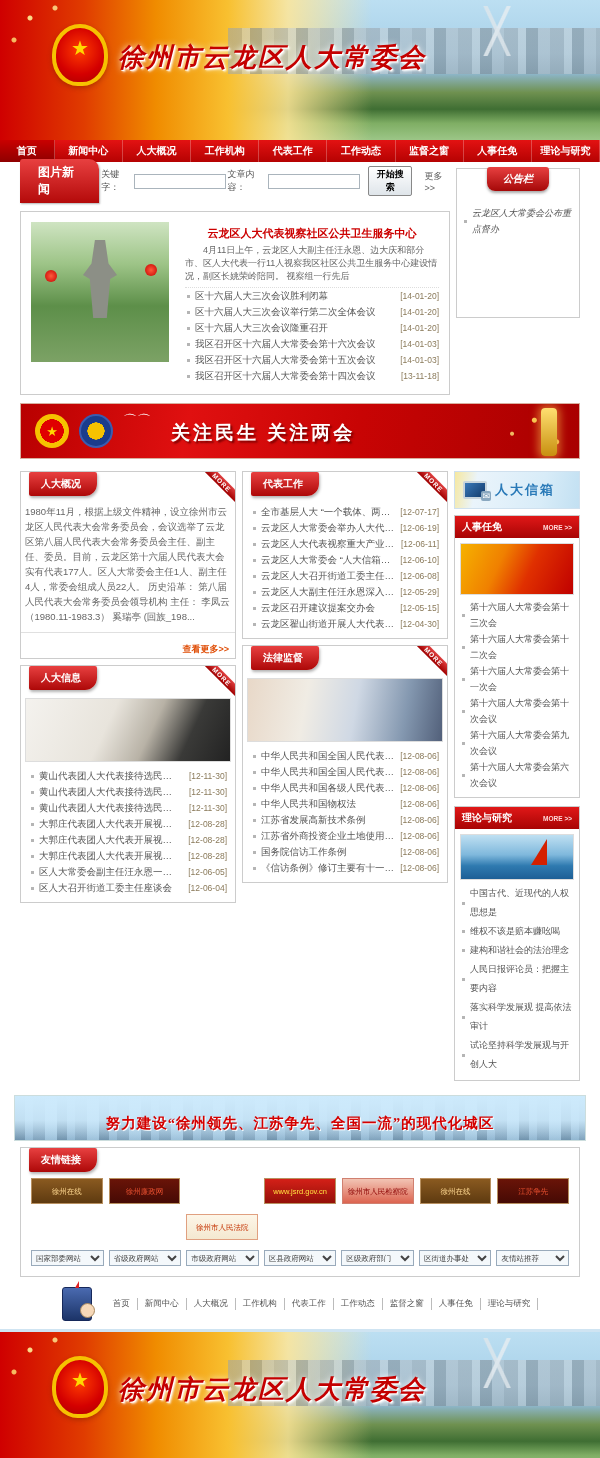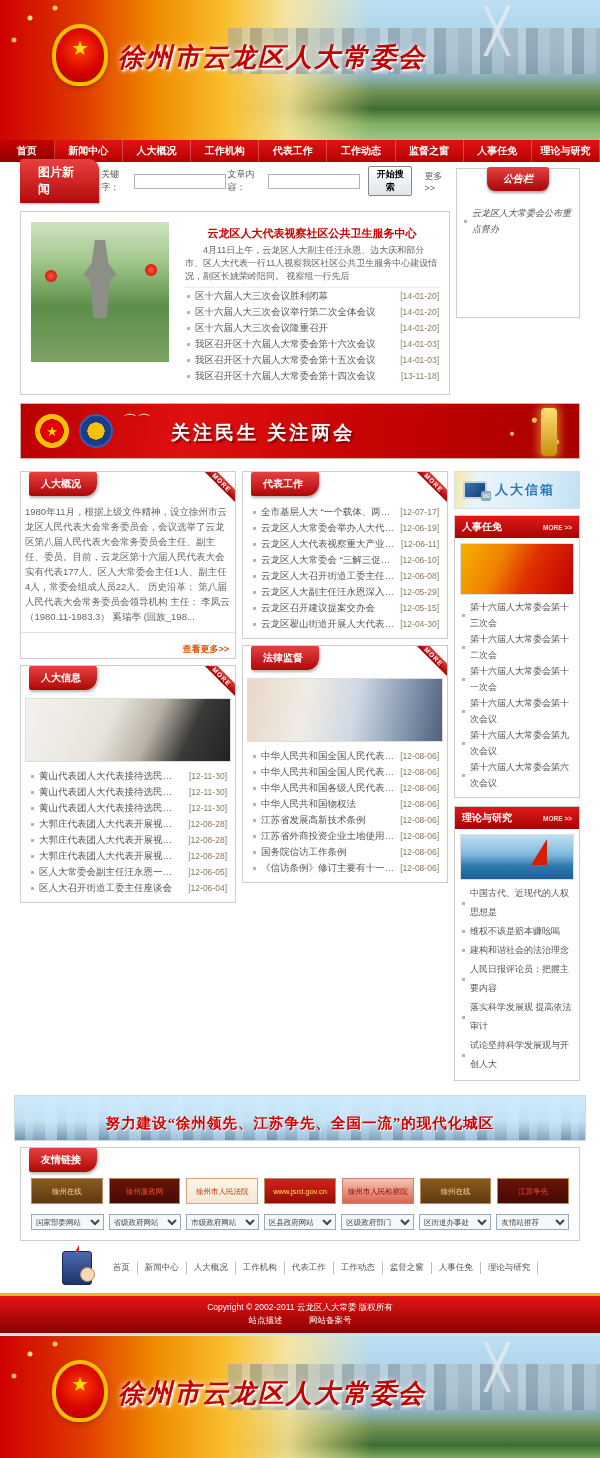--- a/index.html
+++ b/index.html
@@ -133,21 +133,21 @@
   .banner-city-text { position:absolute; left:0; right:0; top:18px; text-align:center; color:#d40000; font-size:14.5px; font-weight:bold;
     letter-spacing:1px; text-shadow:1px 1px 0 #fff; font-family:"Liberation Serif","DejaVu Serif",serif; }
 
   
   .links-box { position:relative; border:1px solid #ccc; margin:0 20px; padding:30px 10px 10px; }
   .logo-row { display:flex; gap:6px; justify-content:space-between; }
   .logo { flex:1; height:26px; font-size:7.5px; display:flex; align-items:center; justify-content:center; text-align:center;
     border:1px solid #b89060; overflow:hidden; line-height:9px; padding:1px; }
   .logo:nth-child(1),.logo:nth-child(6) { background:linear-gradient(#8a5a20,#5e3a10); color:#ffd890; font-family:"Liberation Serif",serif; }
   .logo:nth-child(2),.logo:nth-child(7) { background:linear-gradient(#6a1408,#460a04); color:#e85030; }
-  .logo:nth-child(3) { background:linear-gradient(#fdf6e8,#f4e8d0); color:#c43000; border-color:#e0a080; }
+  .logo:nth-child(3) { background:linear-gradient(#fdf6e8,#f4e8d0); color:#c43000; border-color:#e0a080;margin-top:36px; }
   .logo:nth-child(4) { background:linear-gradient(#d42018,#941008); color:#ffe040; }
   .logo:nth-child(5) { background:linear-gradient(#f2c4b4,#dc6450); color:#8a0000; border-color:#d08070; }
   .dd-row { display:flex; gap:5px; margin-top:10px; justify-content:space-between; }
   .dd-row select { flex:1; font-size:7.5px; height:16px; border:1px solid #9ab; background:#f4f8fb; color:#444; }
 
   
   .foot-nav { display:flex; align-items:center; justify-content:center; gap:4px; padding:10px 0 8px; }
   .mascot { width:30px; height:34px; position:relative; margin-right:10px; flex:none;
     background:linear-gradient(#4a6ab0,#1c3468); border-radius:3px; border:1px solid #16285a; }
   .mascot:before { content:""; position:absolute; left:12px; top:-7px; width:0; height:0; border-left:4px solid transparent; border-bottom:7px solid #e02020; }
@@ -352,21 +352,21 @@
                 <span class="nl-title">云龙区人大常委会举办人大代…</span>
                 <span class="nl-date">[12-06-19]</span>
               </li>
                 <li class="nl-item">
                 <span class="dot"></span>
                 <span class="nl-title">云龙区人大代表视察重大产业…</span>
                 <span class="nl-date">[12-06-11]</span>
               </li>
                 <li class="nl-item">
                 <span class="dot"></span>
-                <span class="nl-title">云龙区人大常委会 “三解三促…</span>
+                <span class="nl-title">云龙区人大常委会 “人大信箱…</span>
                 <span class="nl-date">[12-06-10]</span>
               </li>
                 <li class="nl-item">
                 <span class="dot"></span>
                 <span class="nl-title">云龙区人大召开街道工委主任…</span>
                 <span class="nl-date">[12-06-08]</span>
               </li>
                 <li class="nl-item">
                 <span class="dot"></span>
                 <span class="nl-title">云龙区人大副主任汪永恩深入…</span>
@@ -550,27 +550,20 @@
           <li>新闻中心</li>
           <li>人大概况</li>
           <li>工作机构</li>
           <li>代表工作</li>
           <li>工作动态</li>
           <li>监督之窗</li>
           <li>人事任免</li>
           <li>理论与研究</li>
         </ul>
     </div>
-    <div class="foot-red">
-      <div>Copyright © 2002-2011 云龙区人大常委 版权所有</div>
-      <div class="site-links">
-        <span>站点描述</span>
-        <span>网站备案号</span>
-      </div>
-    </div>
   </div>
 
   <div class="page2">
 
     <div class="hdr">
       <div class="hdr-buildings"></div>
       <div class="hdr-bridge"></div>
       <div class="emblem"></div>
       <div class="hdr-title">徐州市云龙区人大常委会</div>
     </div>

